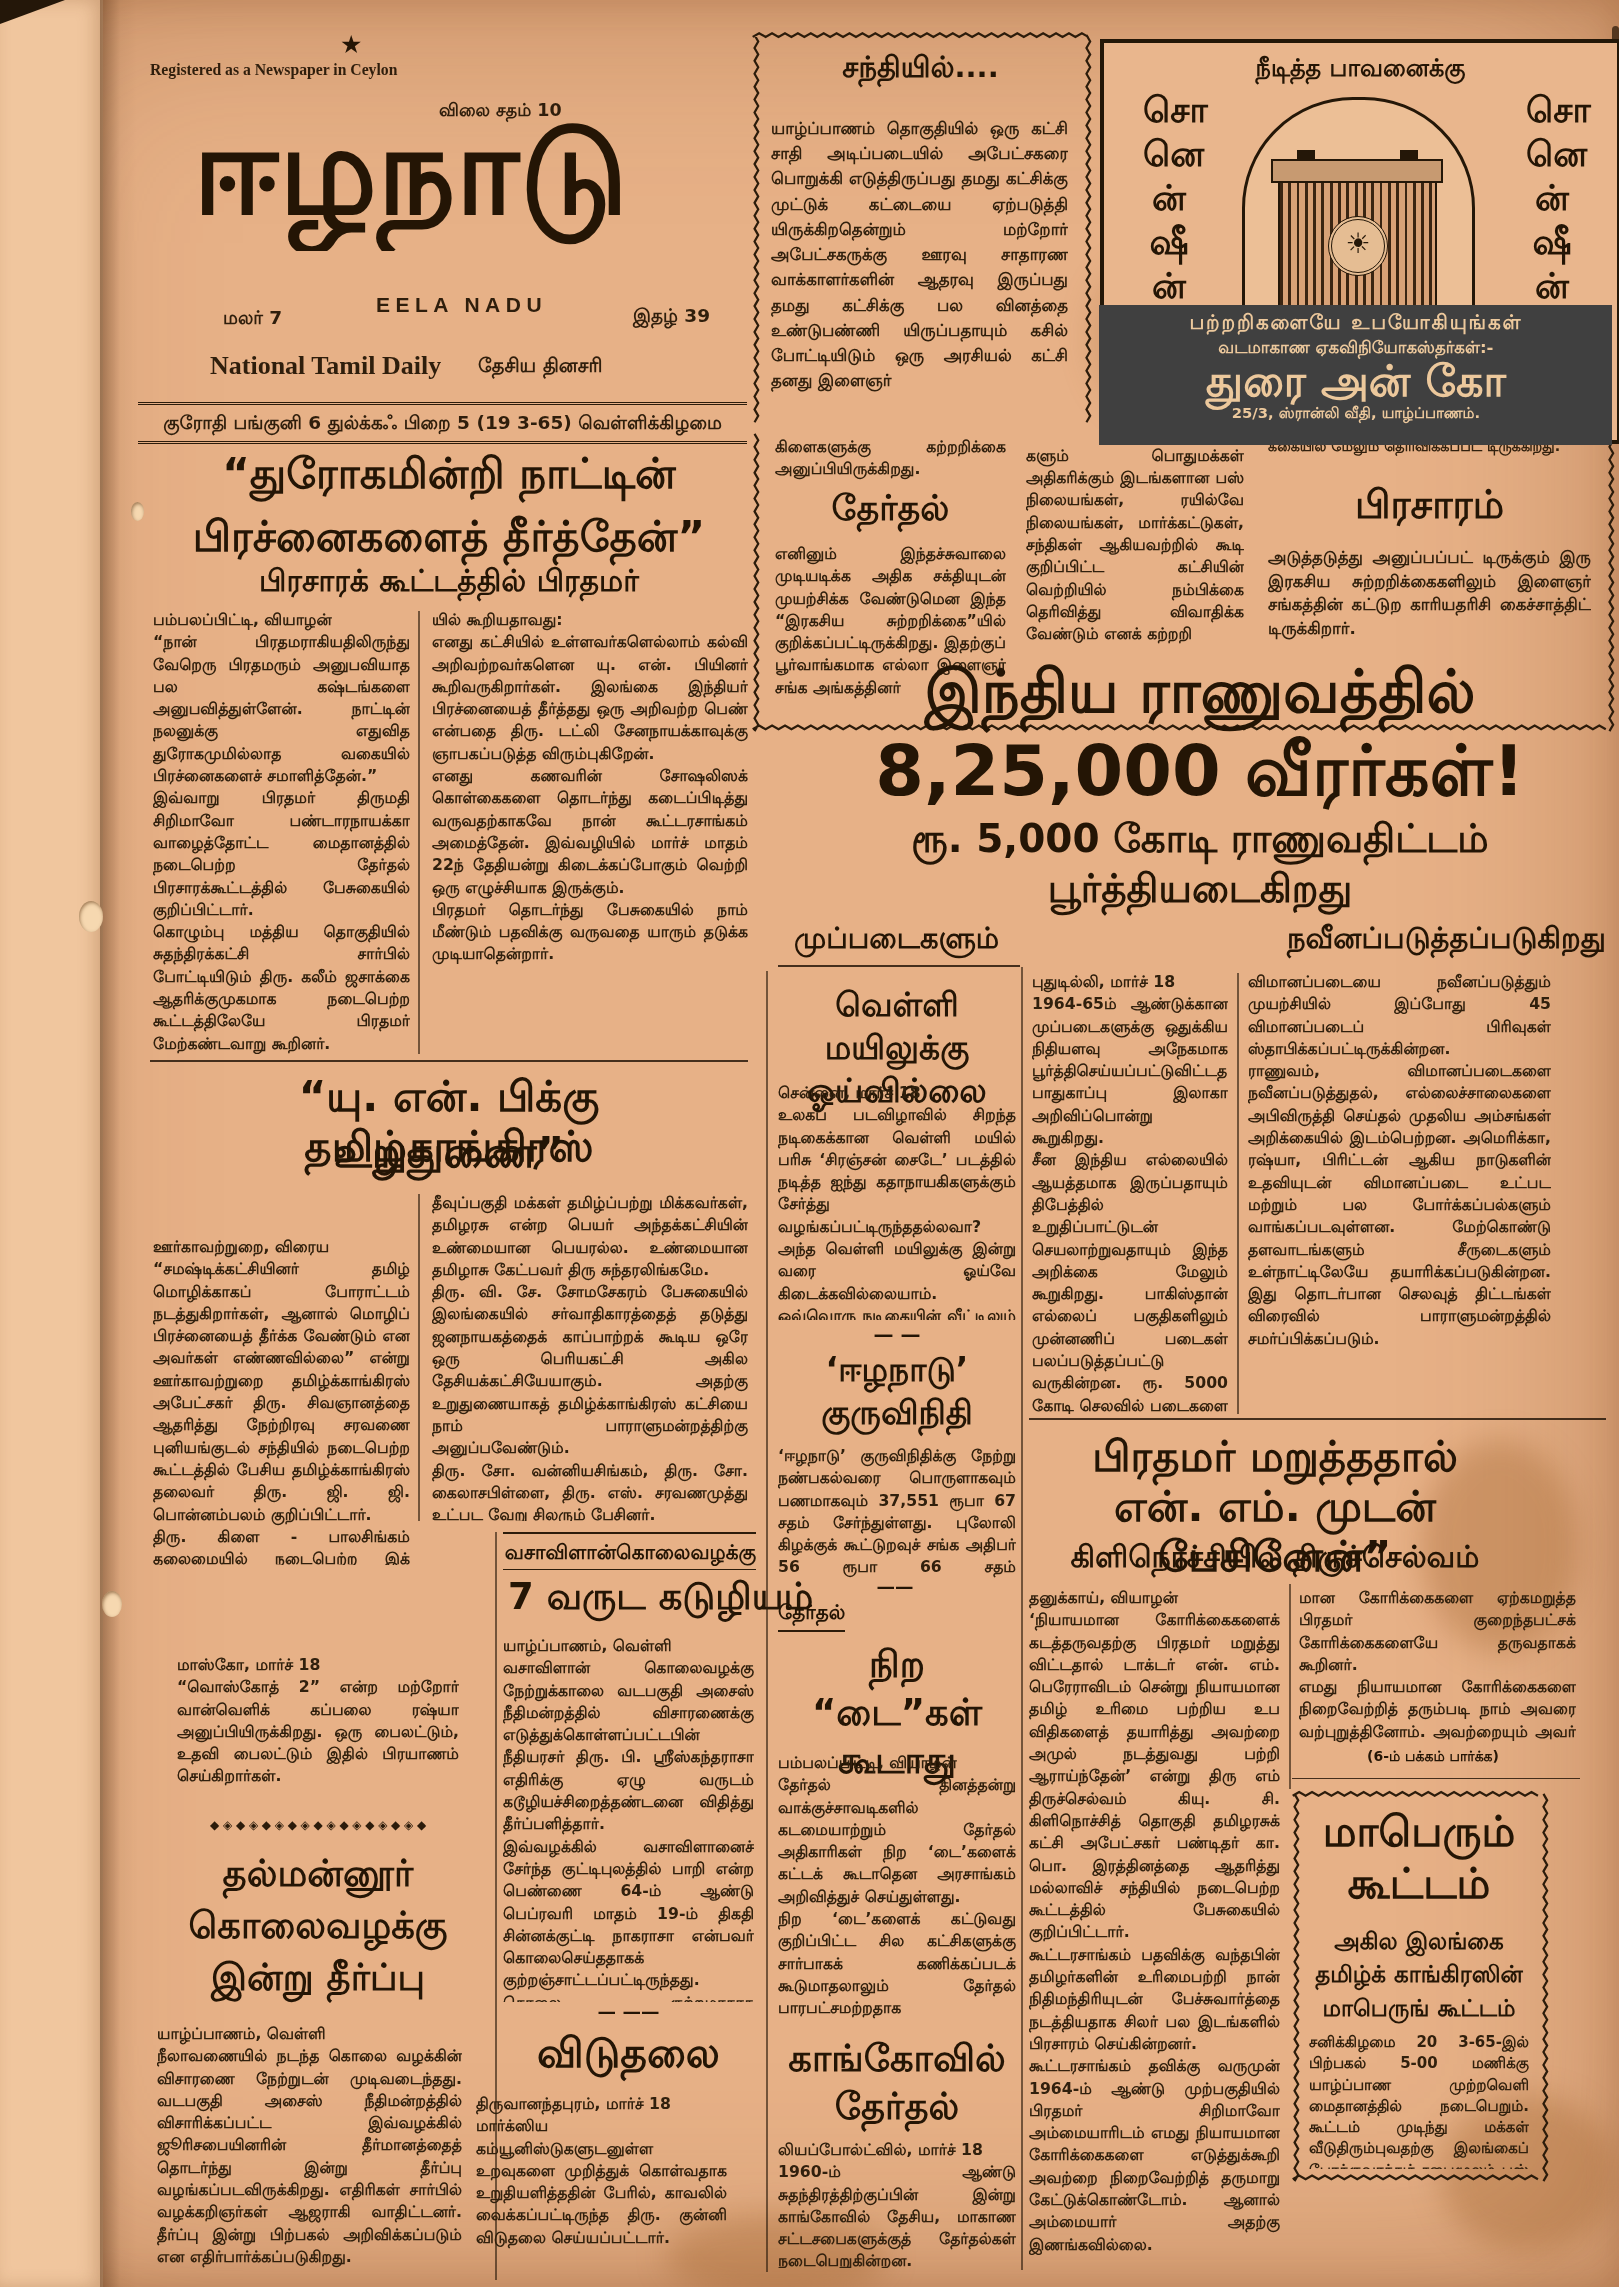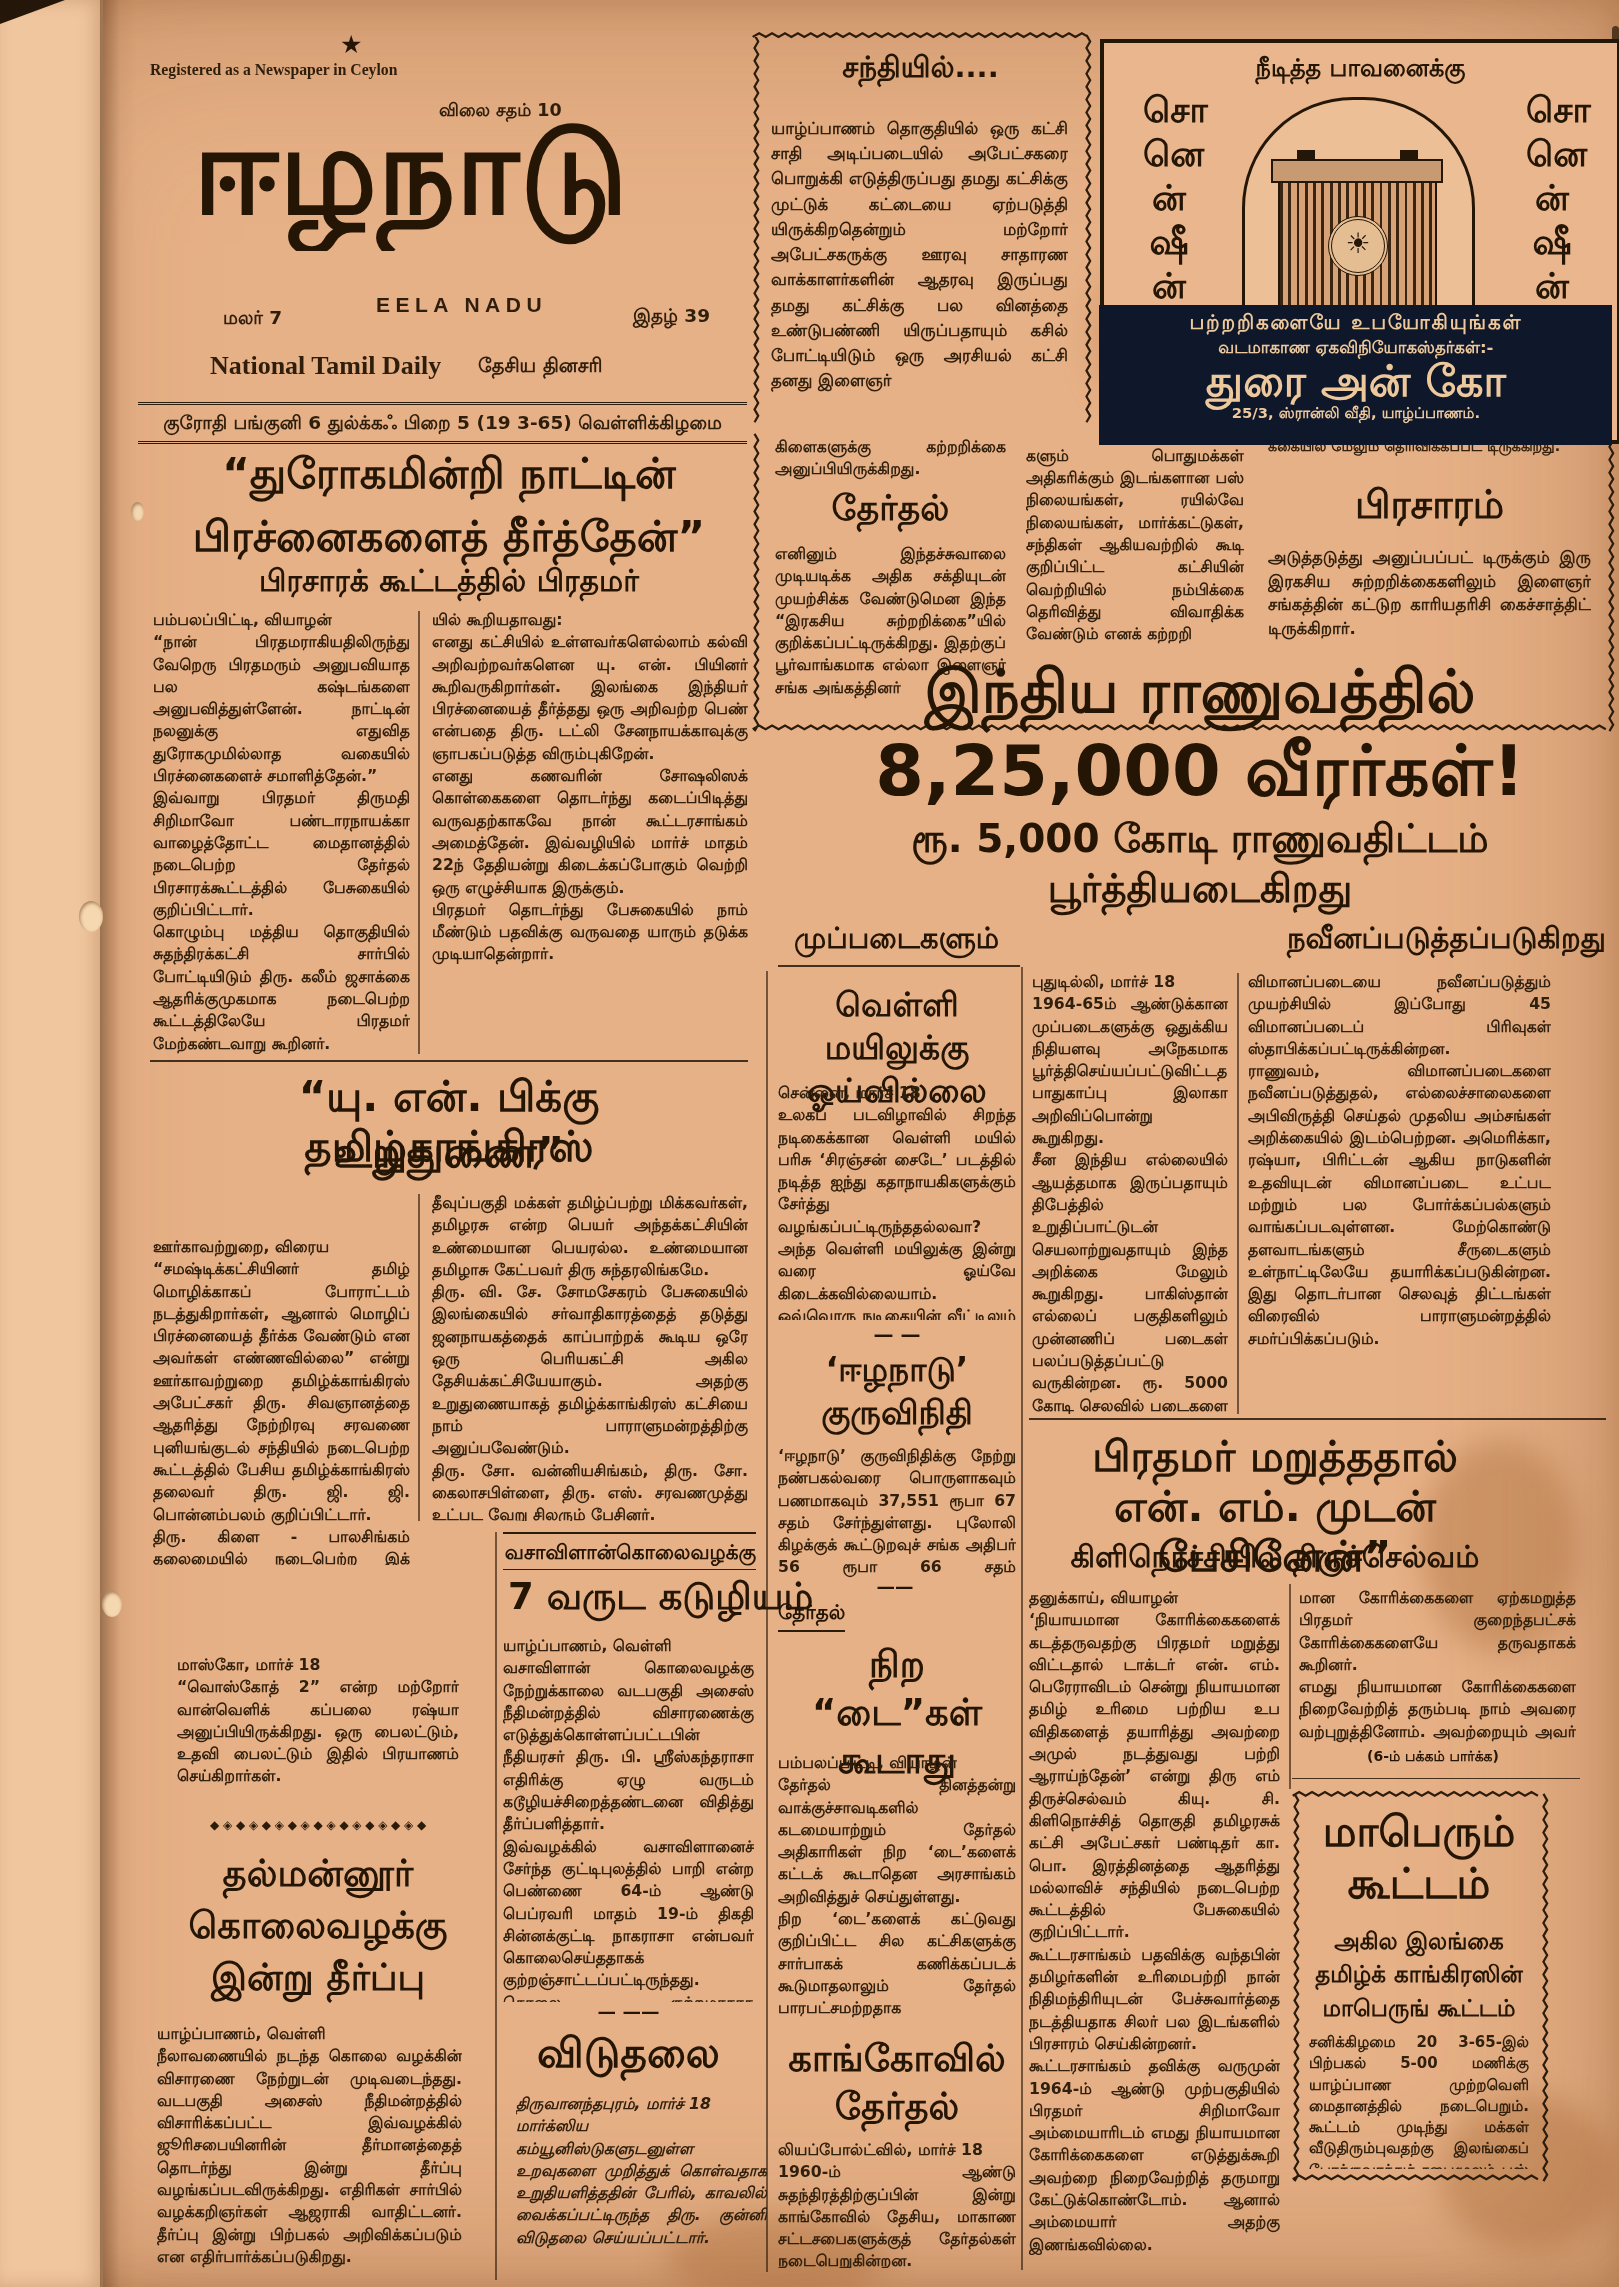--- a/index.html
+++ b/index.html
@@ -33,21 +33,21 @@
   .ad-vert{position:absolute;top:48px;width:52px;display:flex;flex-direction:column;gap:5.5px;
            font-size:35px;font-weight:bold;text-align:center;color:#241505;line-height:1.1;}
   .arch{position:absolute;left:138px;top:54px;width:227px;height:231px;border:3.7px solid #241708;
         border-radius:111px 111px 0 0;background:#ecbf96;}
   .battery{position:absolute;left:33px;top:79px;width:155px;height:124px;border:2.8px solid #241708;
            background:repeating-linear-gradient(90deg,#3a2512 0 2.8px,#d8a277 2.8px 8.3px);}
   .bat-lid{position:absolute;left:-9.2px;top:-22px;width:168px;height:20px;border:2.8px solid #241708;background:#c79a71;}
   .bat-term{position:absolute;top:-31px;width:18.5px;height:9.2px;background:#241708;}
   .bat-badge{position:absolute;left:48px;top:35px;width:52px;height:52px;border-radius:50%;
              border:4.6px double #241708;background:#e5bd93;text-align:center;font-size:28px;line-height:48px;color:#241708;}
-  .ad-band{position:absolute;left:-4.6px;bottom:-4.6px;width:513px;height:140px;background:#0f172a;color:#ecc89c;
+  .ad-band{position:absolute;left:-4.6px;bottom:-4.6px;width:513px;height:140px;background:#404040;color:#ecc89c;
            text-align:center;padding-top:5.5px;box-sizing:border-box;}
   .ad-band .l1{font-size:20px;font-weight:bold;letter-spacing:1.8px;}
   .ad-band .l2{font-size:16.6px;font-weight:bold;margin-top:1.8px;}
   .ad-brand{font-size:43px;font-weight:bold;line-height:1.05;}
   .ad-addr{font-size:14.8px;font-weight:bold;}
   
   .kick{position:absolute;font-weight:bold;color:#241505;}
   .orn{position:absolute;text-align:center;color:#2c1c0b;letter-spacing:3.7px;font-size:12px;white-space:nowrap;overflow:hidden;}
 </style>
 </head>
@@ -174,21 +174,21 @@
     <span>வசாவிளான்</span>
     <span>கொலைவழக்கு</span>
   </div>
   <div class="h" style="left:508px;top:1575px;width:260px;font-size:37px;white-space:nowrap;">7 வருட கடுழியம்</div>
   <div class="t" style="left:503px;top:1635px;width:251px;height:367px;">யாழ்ப்பாணம், வெள்ளி
 வசாவிளான் கொலைவழக்கு நேற்றுக்காலை வடபகுதி அசைஸ் நீதிமன்றத்தில் விசாரணைக்கு எடுத்துக்கொள்ளப்பட்டபின் நீதியரசர் திரு. பி. ஸ்ரீஸ்கந்தராசா எதிரிக்கு ஏழு வருடம் கடூழியச்சிறைத்தண்டனை விதித்து தீர்ப்பளித்தார்.
 இவ்வழக்கில் வசாவிளானைச் சேர்ந்த குட்டிபுலத்தில் பாறி என்ற பெண்ணை 64-ம் ஆண்டு பெப்ரவரி மாதம் 19-ம் திகதி சின்னக்குட்டி நாகராசா என்பவர் கொலைசெய்ததாகக் குற்றஞ்சாட்டப்பட்டிருந்தது.
 கொலை குற்றமாகாத கைமோசக்கொலைக் குற்றத்திற்கு எதிரி குற்றவாளியென ஜூரிசபையினர் தெளிவித்ததைத் தொடர்ந்து நீதியரசர் தீர்ப்பளித்தார்.</div>
   <div class="h" style="left:503px;top:2001px;width:251px;font-size:18.5px;">— ——</div>
   <div class="h" style="left:503px;top:2029px;width:251px;font-size:41px;">விடுதலை</div>
-  <div class="t" style="left:516px;top:2093px;width:251px;height:185px;font-style:italic;">திருவானந்தபுரம், மார்ச் 18
+  <div class="t" style="left:476px;top:2093px;width:251px;height:185px;">திருவானந்தபுரம், மார்ச் 18
 மார்க்ஸிய கம்யூனிஸ்டுகளுடனுள்ள உறவுகளை முறித்துக் கொள்வதாக உறுதியளித்ததின் பேரில், காவலில் வைக்கப்பட்டிருந்த திரு. குன்னி விடுதலை செய்யப்பட்டார்.</div>
   <div class="vrule" style="left:766px;top:971px;height:1301px;"></div>
 
   <div class="hrule" style="left:778px;top:965px;width:242px;"></div>
   <div class="h" style="left:778px;top:984px;width:238px;font-size:33px;line-height:1.3;white-space:pre-line;">வெள்ளி மயிலுக்கு
 ஓய்வில்லை</div>
   <div class="t" style="left:778px;top:1082px;width:238px;height:238px;">சென்னை, மார்ச் 18
 உலகப் படவிழாவில் சிறந்த நடிகைக்கான வெள்ளி மயில் பரிசு ‘சிரஞ்சன் சைடே’ படத்தில் நடித்த ஐந்து கதாநாயகிகளுக்கும் சேர்த்து வழங்கப்பட்டிருந்ததல்லவா? அந்த வெள்ளி மயிலுக்கு இன்று வரை ஓய்வே கிடைக்கவில்லையாம். ஒவ்வொரு நடிகையின் வீட்டிலும் அது மாறி மாறிப் பவனி வந்து கொண்டிருப்பதே காரணம்.</div>
   <div class="h" style="left:778px;top:1322px;width:238px;font-size:20px;">— —</div>
   <div class="h" style="left:778px;top:1349px;width:238px;font-size:33px;line-height:1.3;white-space:pre-line;">‘ஈழநாடு’

